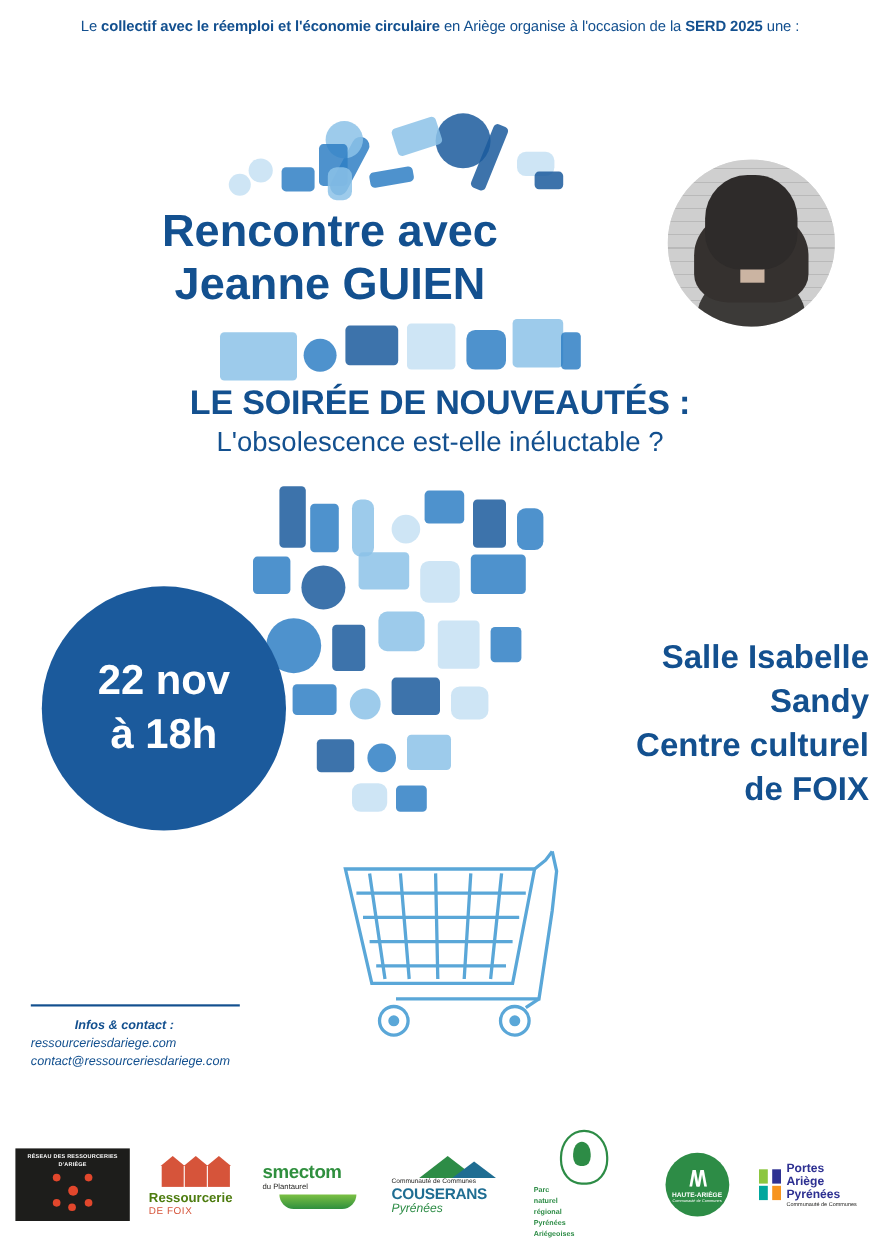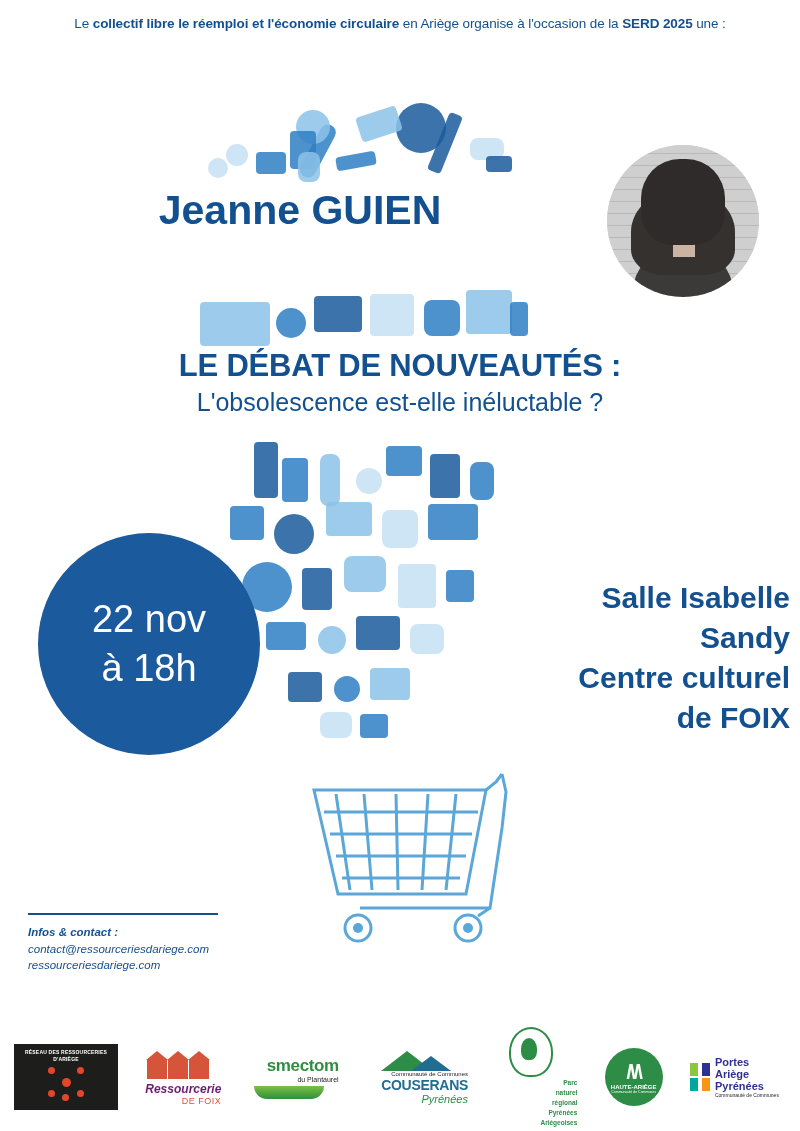--- a/index.html
+++ b/index.html
@@ -162,21 +162,21 @@
     width: 222px;
     height: 222px;
     border-radius: 50%;
     background: #1b5a9c;
     color: #ffffff;
     display: flex;
     align-items: center;
     justify-content: center;
     text-align: center;
     font-size: 38px;
-    font-weight: normal;
+    font-weight: bold;
     line-height: 1.28;
   }
 
   
   .venue {
     position: absolute;
     top: 578px;
     left: 470px;
     width: 320px;
     text-align: right;
@@ -204,21 +204,21 @@
     font-size: 11.5px;
     color: #13508f;
     line-height: 1.45;
   }
   .contact .rule {
     width: 190px;
     height: 2px;
     background: #13508f;
     margin-bottom: 9px;
   }
-  .contact .lbl { font-weight: bold; font-style: italic; }
+  .contact .lbl { font-weight: bold; font-style: italic; margin-left: 40px; }
   .contact .ln { font-style: italic; }
 
   
   .entree {
     position: absolute;
     top: 962px;
     left: 0;
     width: 800px;
     text-align: center;
     font-size: 42px;
@@ -232,21 +232,21 @@
     bottom: 10px;
     left: 0;
     width: 800px;
     height: 88px;
     display: flex;
     align-items: center;
     justify-content: space-between;
     padding: 0 14px;
     box-sizing: border-box;
   }
-  .logo { position: relative; text-align: right; }
+  .logo { position: relative; text-align: left; }
 
   .logo-reseau {
     width: 104px; height: 66px;
     background: #1d1d1b;
     display: flex; flex-direction: column;
     align-items: center; justify-content: flex-start;
     padding-top: 5px; box-sizing: border-box;
   }
   .logo-reseau .t {
     color: #ffffff; font-size: 5px; font-weight: bold; line-height: 1.35;
@@ -273,21 +273,21 @@
     background: #d6543a;
   }
   .logo-ress .h:before {
     content: ""; position: absolute; left: -1px; top: -9px;
     border-left: 11px solid transparent; border-right: 11px solid transparent;
     border-bottom: 9px solid #d6543a;
   }
   .logo-ress .h1 { left: 12px; }
   .logo-ress .h2 { left: 33px; }
   .logo-ress .h3 { left: 54px; }
-  .logo-ress .n1 { font-size: 12px; font-weight: bold; color: #701a75; margin-top: 3px; font-style: italic; }
+  .logo-ress .n1 { font-size: 12px; font-weight: bold; color: #4d7c0f; margin-top: 3px; }
   .logo-ress .n2 { font-size: 9px; color: #d6543a; letter-spacing: 0.5px; }
 
   .logo-smectom { width: 100px; }
   .logo-smectom .n1 { font-size: 17px; font-weight: bold; color: #2f8f3e; letter-spacing: -0.4px; }
   .logo-smectom .n2 { font-size: 7px; color: #1d1d1b; }
   .logo-smectom .swoosh {
     margin: 3px auto 0; width: 70px; height: 13px;
     border-radius: 0 0 40px 40px;
     background: linear-gradient(#7bc043, #2f8f3e);
   }
@@ -354,21 +354,21 @@
     clip-path: polygon(0 100%, 14% 20%, 28% 100%, 45% 10%, 62% 100%, 80% 35%, 100% 100%);
   }
   .logo-amr .n2 { font-size: 5.5px; font-weight: bold; color: #1b5a9c; margin-top: 2px; line-height: 1.3; }
 </style>
 </head>
 <body>
 
 <div class="poster">
 
   <div class="intro">
-    <span>Le </span><b>collectif libre le réemploi et l'économie circulaire</b><span> en Ariège organise à l'occasion de la </span><b>SERD 2025</b><span> une :</span>
+    <span>Le </span><b>collectif avec le réemploi et l'économie circulaire</b><span> en Ariège organise à l'occasion de la </span><b>SERD 2025</b><span> une :</span>
   </div>
 
 
   <div class="objects">
     <div class="obj rnd dark" style="left:226px; top:17px; width:50px; height:50px;"></div>
     <div class="obj r4 light" style="left:188px; top:25px; width:42px; height:26px; transform:rotate(-18deg);"></div>
     <div class="obj r8" style="left:140px; top:36px; width:16px; height:58px; transform:rotate(28deg);"></div>
     <div class="obj rnd light" style="left:126px; top:24px; width:34px; height:34px;"></div>
     <div class="obj r4 dark" style="left:268px; top:26px; width:14px; height:62px; transform:rotate(22deg);"></div>
     <div class="obj r4" style="left:120px; top:45px; width:26px; height:38px;"></div>
@@ -423,24 +423,25 @@
   <div class="portrait">
     <div class="brick"></div>
     <div class="body"></div>
     <div class="hair2"></div>
     <div class="neck"></div>
     <div class="face"></div>
     <div class="hair"></div>
   </div>
 
   <div class="meet">
+    <div>Rencontre avec</div>
     <div>Jeanne GUIEN</div>
   </div>
 
-  <div class="title-main">LE DÉBAT DE NOUVEAUTÉS :</div>
+  <div class="title-main">LE SOIRÉE DE NOUVEAUTÉS :</div>
   <div class="title-sub">L'obsolescence est-elle inéluctable ?</div>
 
   <div class="date-bubble">
     <div>
       <div>22 nov</div>
       <div>à 18h</div>
     </div>
   </div>
 
   <div class="venue">
@@ -463,22 +464,22 @@
     </g>
     <g fill="#5aa7d8">
       <circle cx="58" cy="160" r="5"></circle>
       <circle cx="168" cy="160" r="5"></circle>
     </g>
   </svg>
 
   <div class="contact">
     <div class="rule"></div>
     <div class="lbl">Infos &amp; contact :</div>
+    <div class="ln">ressourceriesdariege.com</div>
     <div class="ln">contact@ressourceriesdariege.com</div>
-    <div class="ln">ressourceriesdariege.com</div>
   </div>
 
 
   <div class="logos">
 
     <div class="logo logo-reseau">
       <div class="t">RÉSEAU DES RESSOURCERIES</div>
       <div class="t">D'ARIÈGE</div>
       <div class="mol">
         <i class="c"></i>

